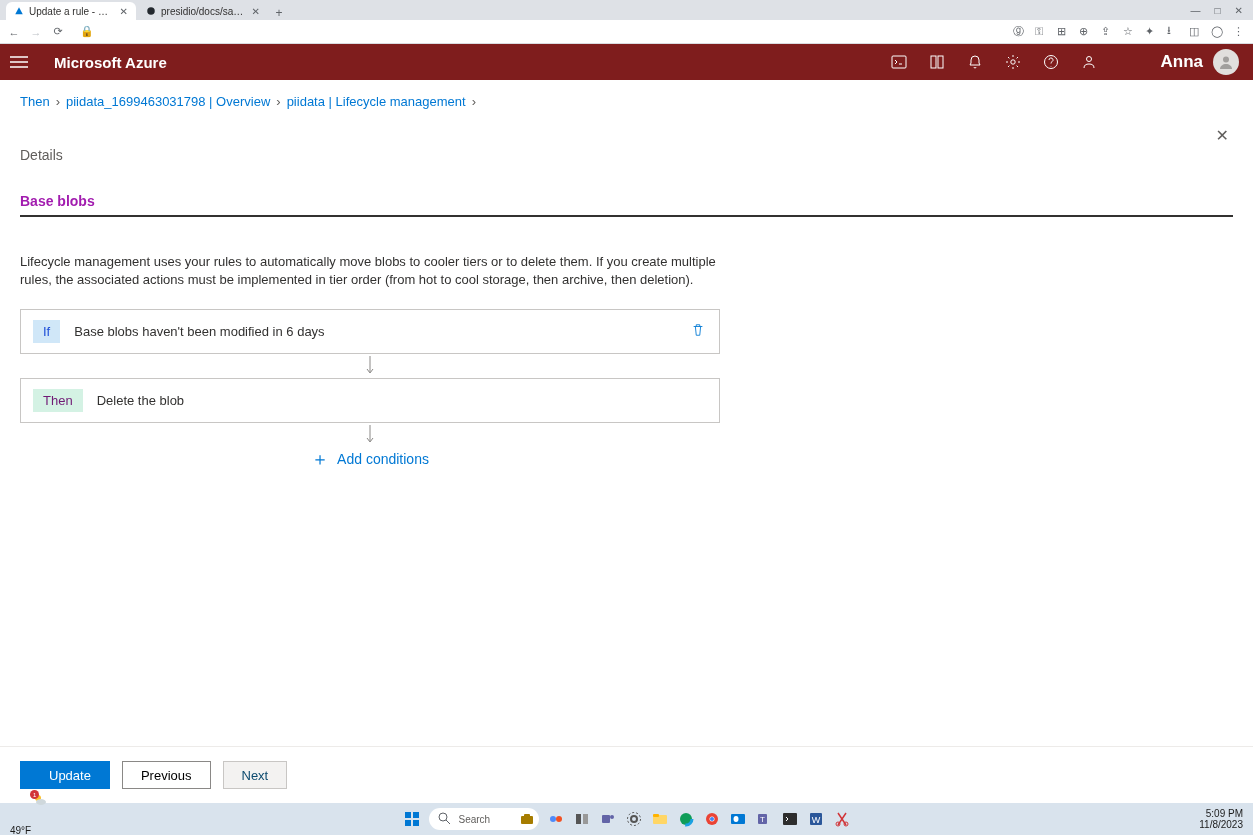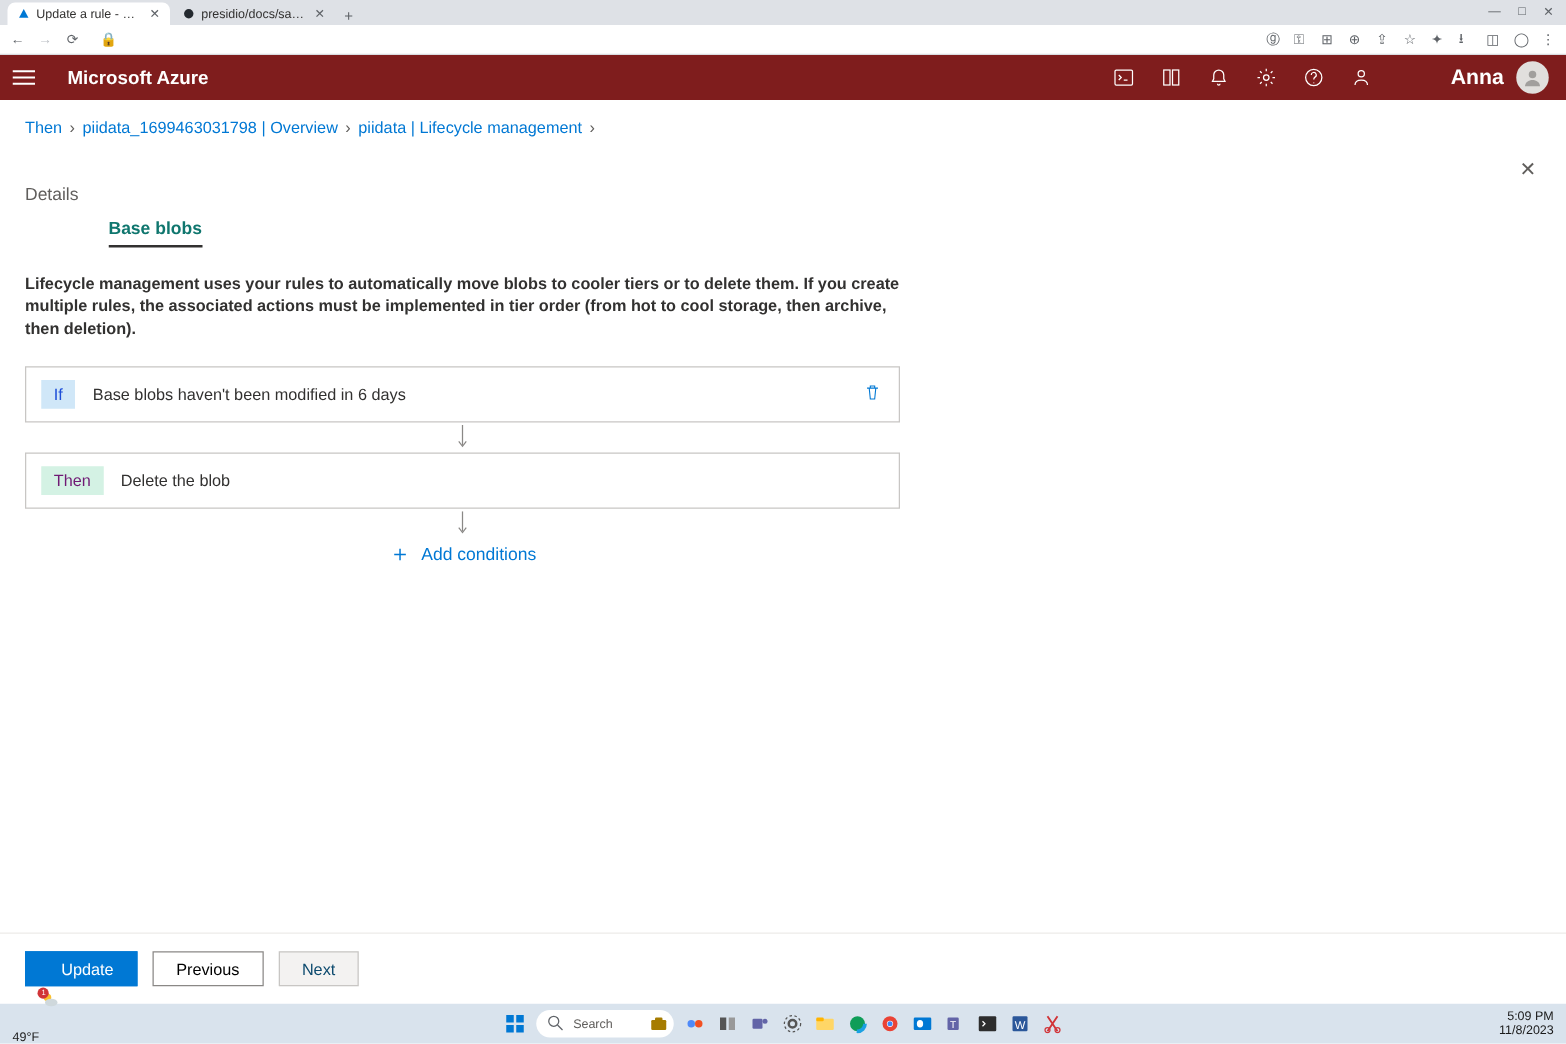--- a/index.html
+++ b/index.html
@@ -51,25 +51,25 @@
 
 .content { flex:1; padding: 14px 20px 0 20px; display:flex; flex-direction:column; position:relative; }
 .crumb { display:flex; align-items:center; gap:6px; font-size:13px; color:#605e5c; }
 .crumb a { color:#0078d4; text-decoration:none; }
 .crumb .sep { color:#605e5c; }
 .page-title-row { display:flex; align-items:center; margin-top:8px; }
 .page-title { font-size:26px; font-weight:600; }
 .ellipsis { color:#605e5c; font-size:18px; margin-left:16px; }
 .close-blade { position:absolute; right:24px; top:46px; font-size:16px; color:#605e5c; cursor:pointer; }
 
-.tabs { display:flex; gap:24px; margin-top:38px; font-size:14px; }
+.tabs { display:flex; gap:24px; margin-top:38px; font-size:14px;flex-direction:column; }
 .tab-item { padding-bottom:6px; color:#605e5c; cursor:pointer; }
-.tab-item.active { color:#0f766e; font-weight:600; border-bottom:2px solid #323130;margin-top:27px; }
-
-.desc { max-width: 720px; margin-top:20px; line-height:1.4; font-size:13px;font-weight:bold; }
+.tab-item.active { color:#a21caf; font-weight:600; border-bottom:2px solid #323130; }
+
+.desc { max-width: 720px; margin-top:36px; line-height:1.4; font-size:13px; }
 
 .rule-area { margin-top:20px; width: 700px; }
 .rule-box { border:1px solid #c8c6c4; display:flex; align-items:center; padding:10px 12px; gap:14px; position:relative; }
 .badge { font-size:13px; padding:4px 10px; }
 .badge.if { background:#d0e7f8; color:#1d4ed8; }
 .badge.then { background:#d4f2e4; color:#701a75; }
 .rule-text { font-size:13px; }
 .trash { position:absolute; right:14px; color:#0078d4; }
 .arrow-down { display:flex; justify-content:center; height:24px; align-items:center; color:#8a8886; }
 .arrow-down svg { width:10px; height:20px; }

